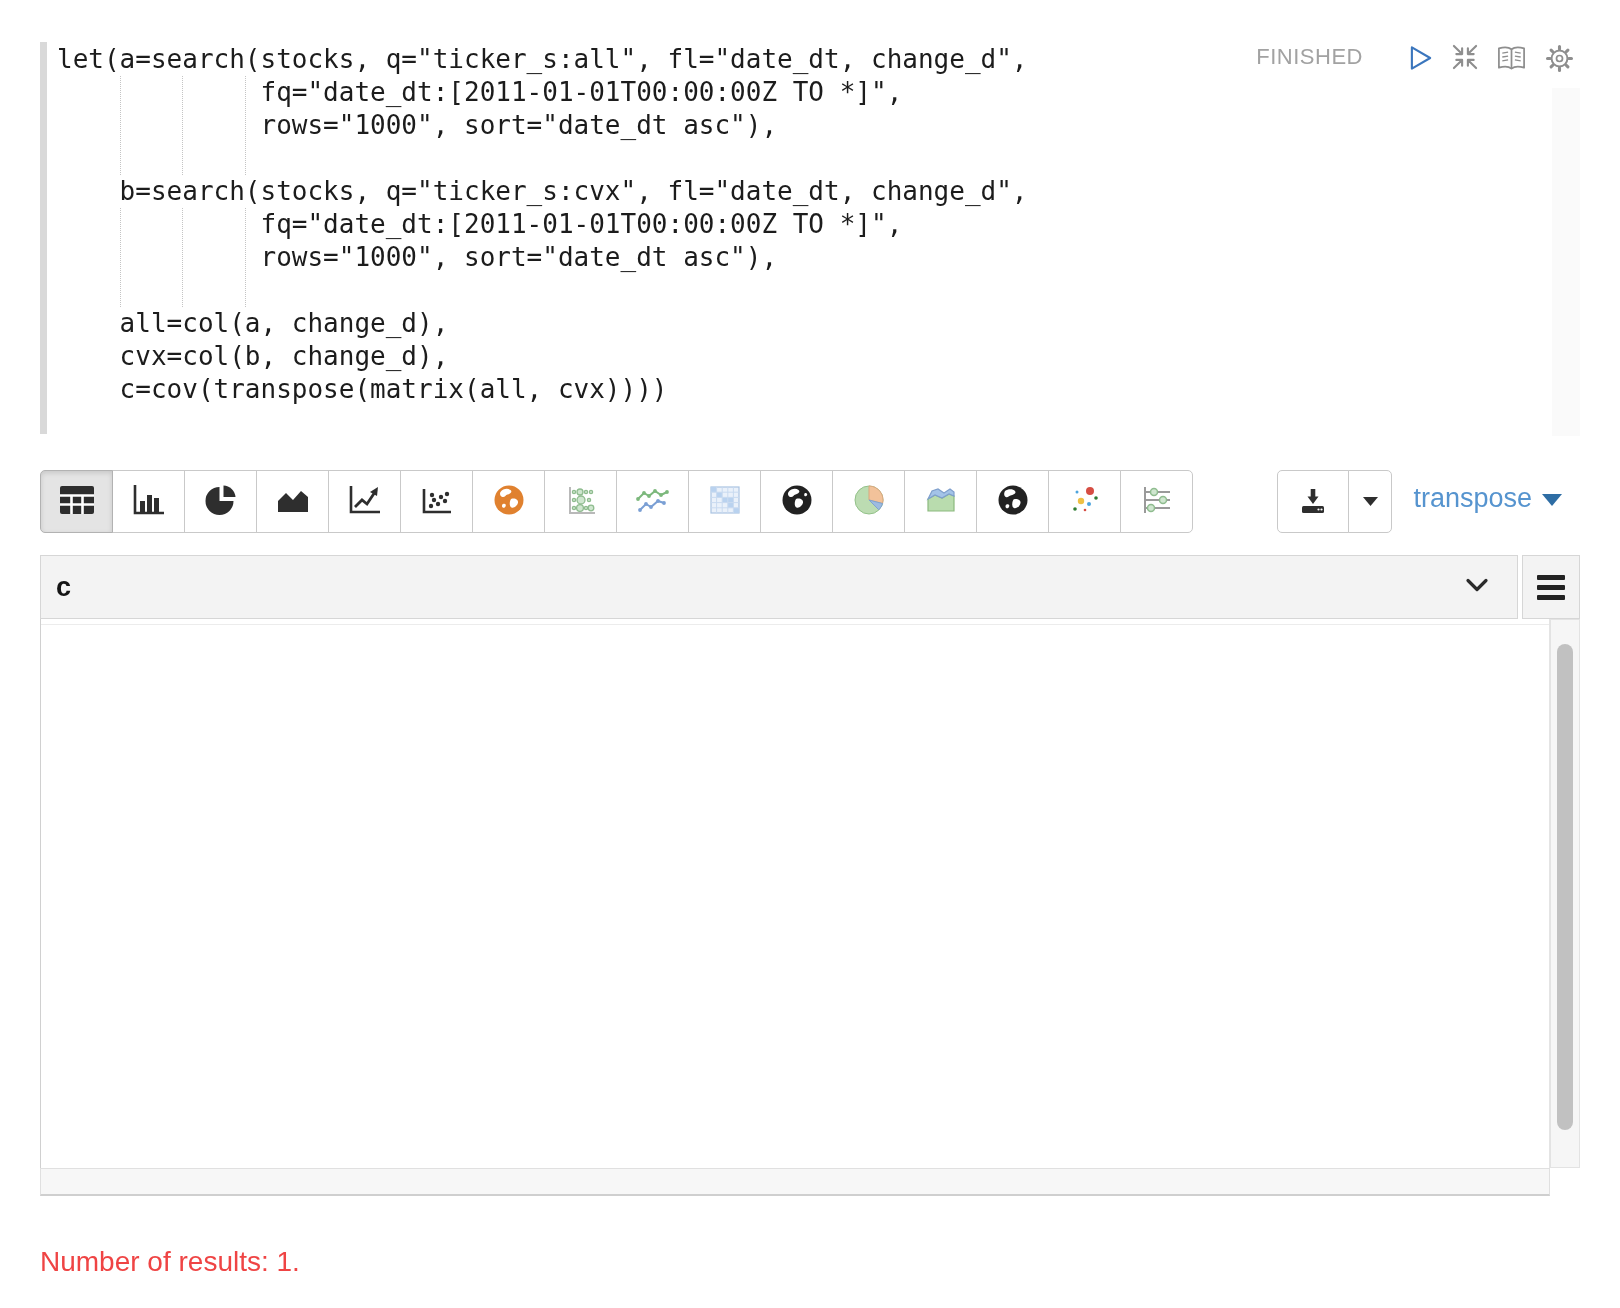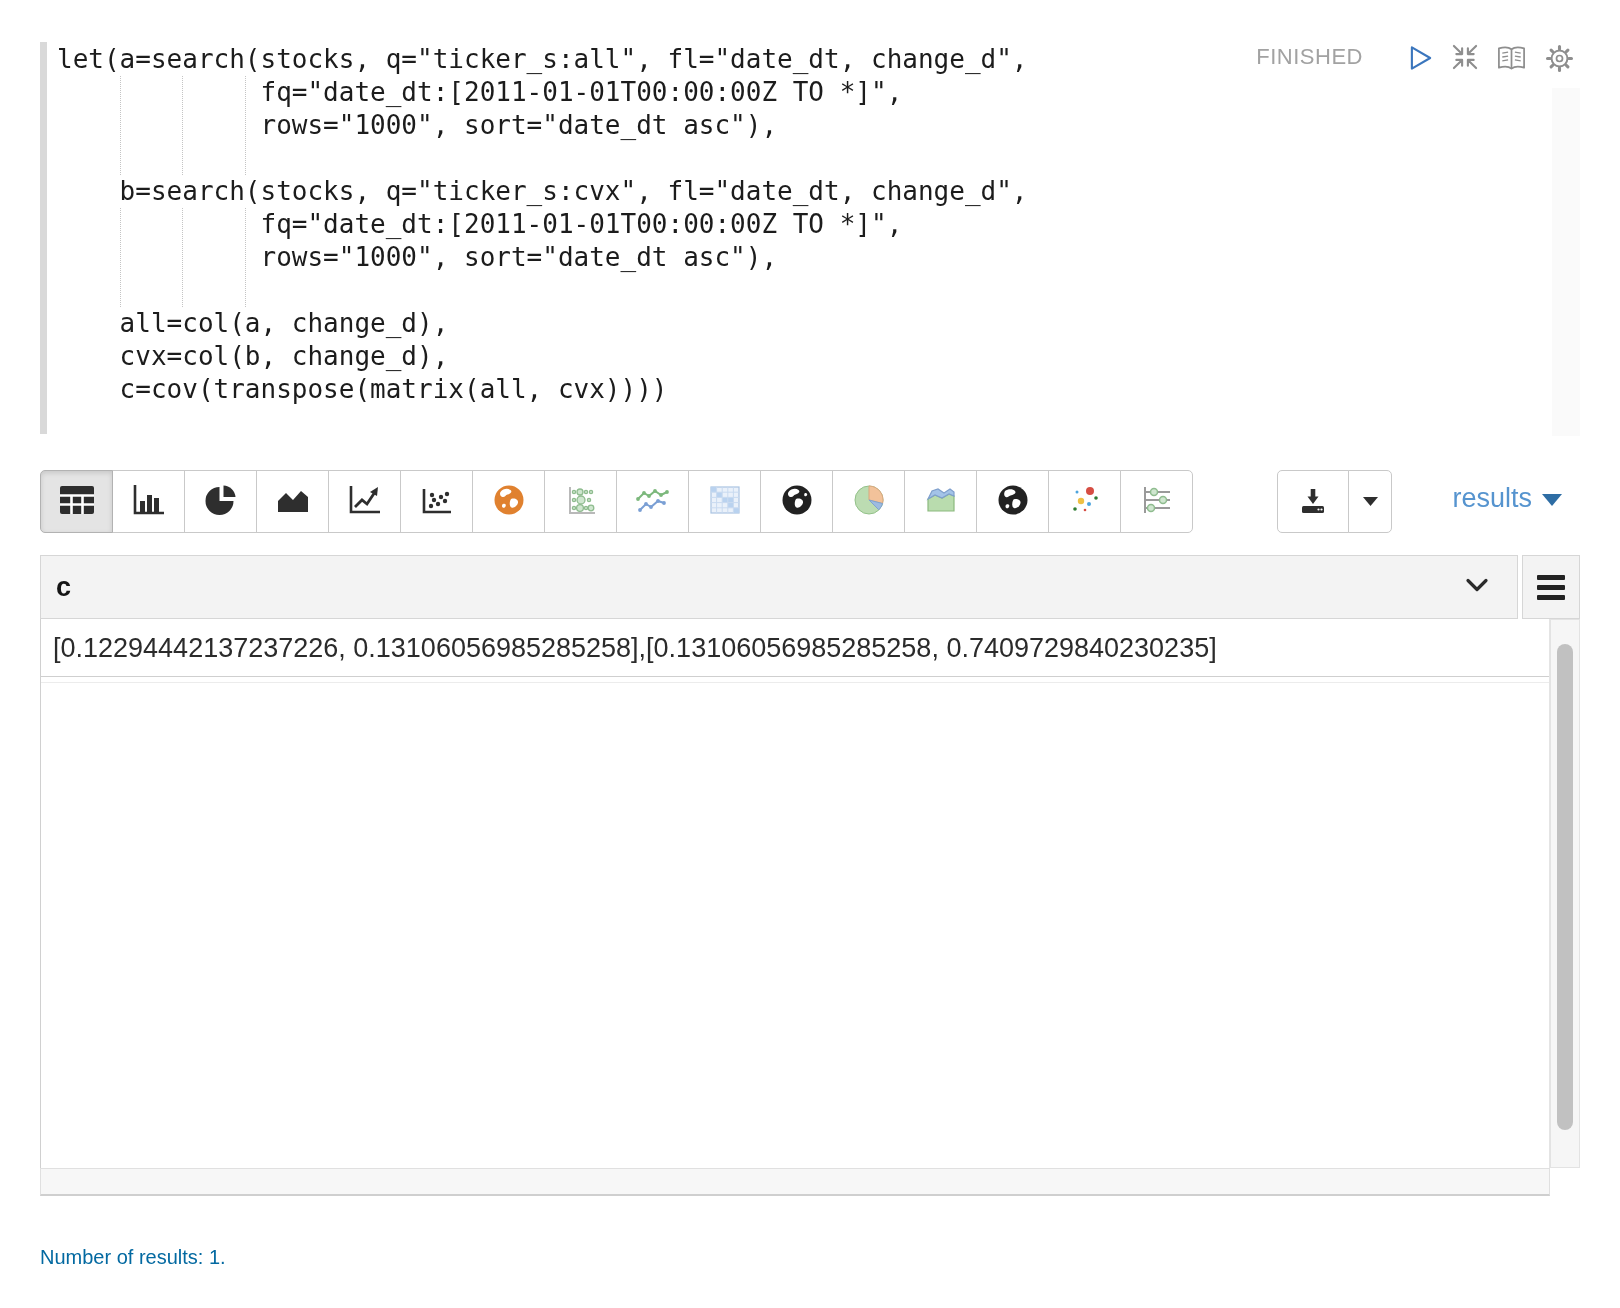--- a/index.html
+++ b/index.html
@@ -78,21 +78,21 @@
   .row-divider { height:6px; border-bottom:1px solid #ececec; }
 
   .vscrollbar { position:absolute; left:1510px; top:64px; width:30px; height:549px; background:#f6f6f6;
     border:1px solid #e3e3e3; }
   .vscroll-thumb { position:absolute; left:6px; top:24px; width:16px; height:486px; background:#c1c1c1; border-radius:8px; }
   .hscrollbar { position:absolute; left:0; top:613px; width:1510px; height:28px; background:#f7f7f7;
     border:1px solid #e0e0e0; border-bottom:2px solid #cfcfcf; }
   .scroll-corner { position:absolute; left:1510px; top:613px; width:30px; height:28px; background:#fff; }
 
   
-  .footer-note { position:absolute; left:40px; top:1246px; font-size:20px; color:#0369a1; }
+  .footer-note { position:absolute; left:40px; top:1246px; font-size:28px; color:#ef4444; }
 </style>
 </head>
 <body>
 
 <div class="page">
 
   <div class="code-editor">
     <div class="gutter-bar"></div>
     <pre class="code-pre">let(a=search(stocks, q="ticker_s:all", fl="date_dt, change_d",
              fq="date_dt:[2011-01-01T00:00:00Z TO *]",
@@ -400,21 +400,21 @@
       <button class="dl-btn dl-caret">
         <span>
           <svg width="15" height="9" viewBox="0 0 15 9">
               <polygon points="0,0 15,0 7.5,9" fill="#2e2e2e"></polygon>
             </svg>
         </span>
       </button>
     </div>
 
     <div class="settings-link">
-      <span>results</span>
+      <span>transpose</span>
       <span class="settings-caret"></span>
     </div>
   </div>
 
   <div class="result-panel">
     <div class="result-header">
       <span class="result-title">c</span>
       <button class="chevron-btn">
         <span>
           <svg width="24" height="15" viewBox="0 0 24 15">
@@ -424,21 +424,20 @@
       </button>
     </div>
 
     <button class="hamburger-button">
       <span style="display:contents;">
         <span class="bar"></span><span class="bar"></span><span class="bar"></span>
       </span>
     </button>
 
     <div class="result-body">
-      <div class="result-row">[0.12294442137237226, 0.13106056985285258],[0.13106056985285258, 0.7409729840230235]</div>
       <div class="row-divider"></div>
     </div>
 
     <div class="vscrollbar">
       <div class="vscroll-thumb"></div>
     </div>
     <div class="hscrollbar"></div>
     <div class="scroll-corner"></div>
   </div>
 

